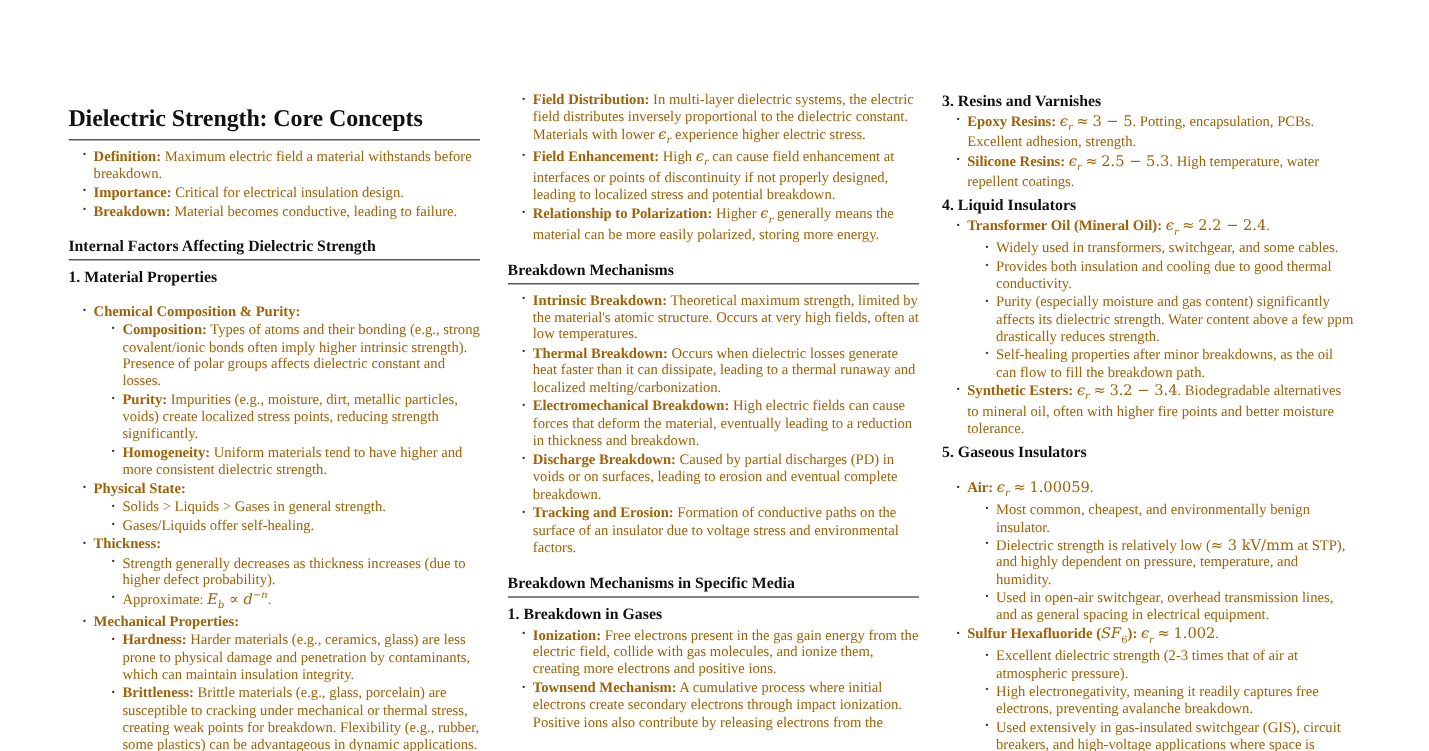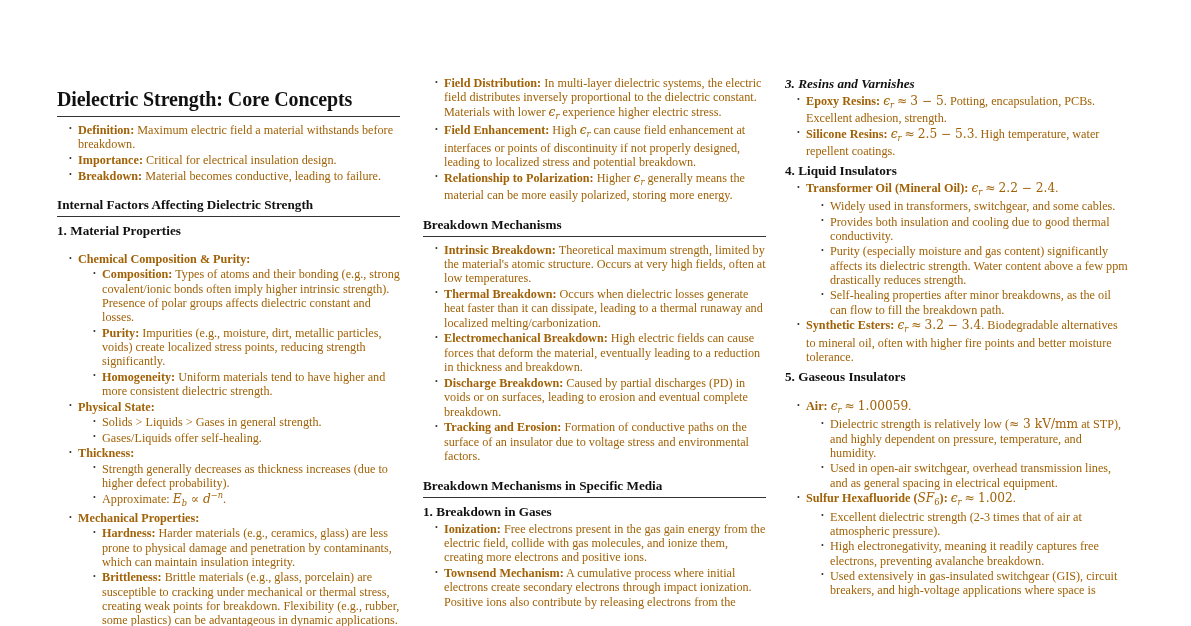--- a/index.html
+++ b/index.html
@@ -200,21 +200,21 @@
       <h2 class="sec-head" style="margin-bottom:2px;">1. Breakdown in Gases</h2>
 
       <ul class="lvl1">
         <li><span class="lbl">Ionization:</span><span> Free electrons present in the gas gain energy from the electric field, collide with gas molecules, and ionize them, creating more electrons and positive ions.</span></li>
         <li><span class="lbl">Townsend Mechanism:</span><span> A cumulative process where initial electrons create secondary electrons through impact ionization. Positive ions also contribute by releasing electrons from the</span></li>
       </ul>
     </div>
 
     <div class="col col-3">
 
-      <h2 class="sec-head" style="margin-bottom:2px;font-style:italic;">3. Resins and Varnishes</h2>
+      <h2 class="sec-head" style="margin-bottom:2px;">3. Resins and Varnishes</h2>
 
       <ul class="lvl1">
         <li>
           <span class="lbl">Epoxy Resins:</span>
           <span class="mth nbr"> <i>ϵ</i><sub><i>r</i></sub></span>
           <span class="mth">≈</span>
           <span class="mth">3 − 5</span><span>. Potting, encapsulation, PCBs. Excellent adhesion, strength.</span>
         </li>
         <li>
           <span class="lbl">Silicone Resins:</span>
@@ -249,20 +249,21 @@
 
       <h2 class="sec-head" style="margin-top:5px;margin-bottom:14px;">5. Gaseous Insulators</h2>
 
       <ul class="lvl1">
         <li>
           <span class="lbl">Air:</span>
           <span class="mth nbr"> <i>ϵ</i><sub><i>r</i></sub></span>
           <span class="mth">≈</span>
           <span class="mth">1.00059</span><span>.</span>
           <ul class="lvl2">
+            <li><span>Most common, cheapest, and environmentally benign insulator.</span></li>
             <li><span>Dielectric strength is relatively low (</span><span class="mth nbr">≈ 3 kV/mm</span><span> at STP), and highly dependent on pressure, temperature, and humidity.</span></li>
             <li><span>Used in open-air switchgear, overhead transmission lines, and as general spacing in electrical equipment.</span></li>
           </ul>
         </li>
         <li>
           <span class="lbl">Sulfur Hexafluoride (</span><span class="mth nbr"><i>SF</i><sub>6</sub></span><span class="lbl">):</span>
           <span class="mth nbr"> <i>ϵ</i><sub><i>r</i></sub></span>
           <span class="mth">≈</span>
           <span class="mth">1.002</span><span>.</span>
           <ul class="lvl2">

